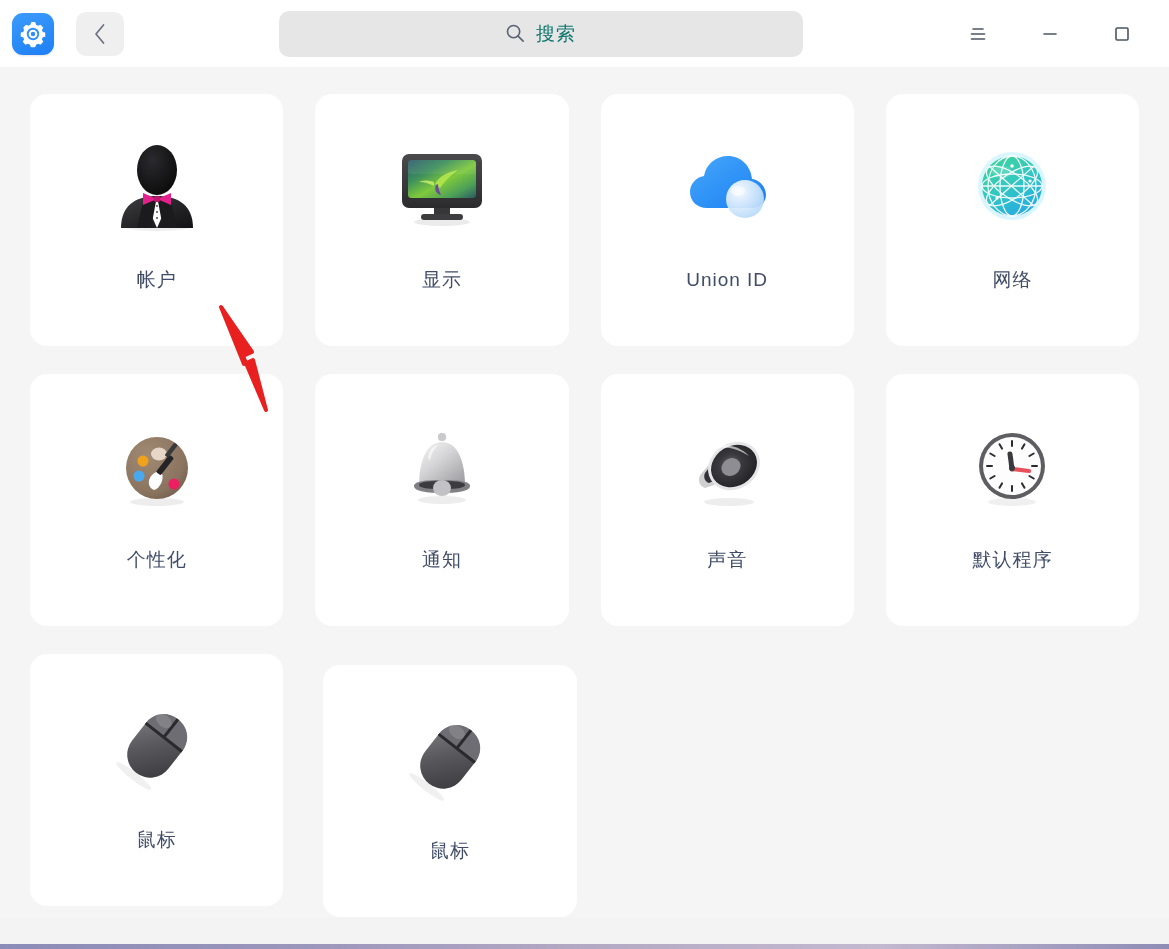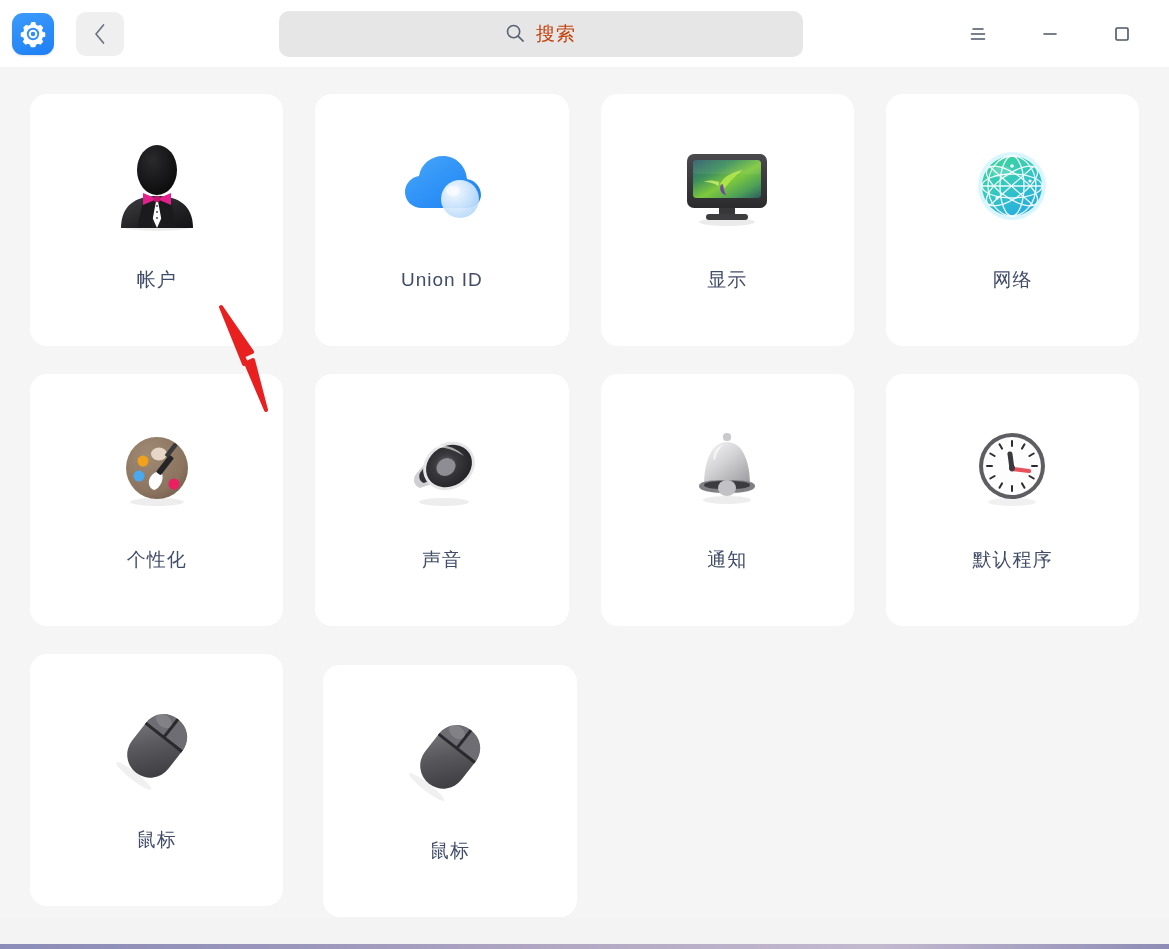--- a/index.html
+++ b/index.html
@@ -74,21 +74,21 @@
     background: #e6e6e6;
     display: flex;
     align-items: center;
     justify-content: center;
     gap: 10px;
     cursor: text;
   }
   .search-box .s-icon { display: flex; align-items: center; }
   .search-text {
     font-size: 19px;
-    color: #c2410c;
+    color: #0f766e;
     letter-spacing: 1px;
   }
 
   .win-controls {
     display: flex;
     align-items: center;
     gap: 30px;
     flex: 0 0 auto;
     padding-right: 10px;
   }
@@ -270,43 +270,20 @@
             <circle cx="50" cy="63" r="3.2" fill="#c4176e"></circle>
           </svg>
         </div>
         <div class="card-label">帐户</div>
       </div>
 
       <div class="card">
         <div class="card-icon">
           <svg width="100" height="100" viewBox="0 0 100 100">
             <defs>
-              <linearGradient id="cloudG" x1="0" y1="0" x2="1" y2="1">
-                <stop offset="0%" stop-color="#49a8f9"></stop>
-                  <stop offset="50%" stop-color="#2f93f7"></stop>
-                  <stop offset="100%" stop-color="#1f7ef0"></stop>
-              </linearGradient>
-              <radialGradient id="bubbleG" cx="0.35" cy="0.3" r="0.85">
-                <stop offset="0%" stop-color="#ffffff" stop-opacity="0.95"></stop>
-                <stop offset="60%" stop-color="#cfe6fc" stop-opacity="0.92"></stop>
-                <stop offset="100%" stop-color="#a9d2f8" stop-opacity="0.9"></stop>
-              </radialGradient>
-            </defs>
-            <path d="M30 72 C20 72 13 65 13 56 C13 48 19 41 27 40 C29 28 39 20 51 20 C64 20 74 30 75 43 C83 44 89 51 89 59 C89 66 83 72 75 72 Z" fill="url(#cloudG)"></path>
-            <circle cx="68" cy="63" r="19" fill="url(#bubbleG)"></circle>
-            <ellipse cx="61" cy="55" rx="7" ry="5" fill="#ffffff" opacity="0.55"></ellipse>
-          </svg>
-        </div>
-        <div class="card-label">Union ID</div>
-      </div>
-
-      <div class="card">
-        <div class="card-icon">
-          <svg width="100" height="100" viewBox="0 0 100 100">
-            <defs>
               <linearGradient id="bezelG" x1="0" y1="0" x2="0" y2="1">
                 <stop offset="0%" stop-color="#4a4a4c"></stop>
                   <stop offset="100%" stop-color="#2b2b2d"></stop>
               </linearGradient>
               <linearGradient id="scrG" x1="0" y1="0" x2="1" y2="1">
                 <stop offset="0%" stop-color="#2e5d6e"></stop>
                 <stop offset="30%" stop-color="#3d8f5c"></stop>
                 <stop offset="55%" stop-color="#7ec93c"></stop>
                 <stop offset="80%" stop-color="#4c9e58"></stop>
                 <stop offset="100%" stop-color="#2a5a62"></stop>
@@ -317,20 +294,43 @@
             <rect x="29" y="78" width="42" height="6" rx="3" fill="#3d3d40"></rect>
             <rect x="10" y="18" width="80" height="54" rx="7" fill="url(#bezelG)"></rect>
             <rect x="16" y="24" width="68" height="38" rx="3.5" fill="url(#scrG)"></rect>
             <path d="M43 48 C47 40 56 36 66 34 C58 40 52 46 48 52 Z" fill="#b6e84d" opacity="0.85"></path>
             <path d="M44 49 C42 53 44 58 49 59 C47 55 46 51 46 48 Z" fill="#6f3ba8" opacity="0.9"></path>
             <path d="M42 46 C36 44 31 44 27 46 C33 46 38 48 42 50 Z" fill="#cdf06a" opacity="0.8"></path>
             <rect x="16" y="24" width="68" height="14" rx="3" fill="#ffffff" opacity="0.07"></rect>
           </svg>
         </div>
         <div class="card-label">显示</div>
+      </div>
+
+      <div class="card">
+        <div class="card-icon">
+          <svg width="100" height="100" viewBox="0 0 100 100">
+            <defs>
+              <linearGradient id="cloudG" x1="0" y1="0" x2="1" y2="1">
+                <stop offset="0%" stop-color="#49a8f9"></stop>
+                  <stop offset="50%" stop-color="#2f93f7"></stop>
+                  <stop offset="100%" stop-color="#1f7ef0"></stop>
+              </linearGradient>
+              <radialGradient id="bubbleG" cx="0.35" cy="0.3" r="0.85">
+                <stop offset="0%" stop-color="#ffffff" stop-opacity="0.95"></stop>
+                <stop offset="60%" stop-color="#cfe6fc" stop-opacity="0.92"></stop>
+                <stop offset="100%" stop-color="#a9d2f8" stop-opacity="0.9"></stop>
+              </radialGradient>
+            </defs>
+            <path d="M30 72 C20 72 13 65 13 56 C13 48 19 41 27 40 C29 28 39 20 51 20 C64 20 74 30 75 43 C83 44 89 51 89 59 C89 66 83 72 75 72 Z" fill="url(#cloudG)"></path>
+            <circle cx="68" cy="63" r="19" fill="url(#bubbleG)"></circle>
+            <ellipse cx="61" cy="55" rx="7" ry="5" fill="#ffffff" opacity="0.55"></ellipse>
+          </svg>
+        </div>
+        <div class="card-label">Union ID</div>
       </div>
 
 
       <div class="card">
         <div class="card-icon">
           <svg width="100" height="100" viewBox="0 0 100 100">
             <defs>
               <linearGradient id="globG" x1="0.2" y1="0" x2="0.8" y2="1">
                 <stop offset="0%" stop-color="#3ed39a"></stop>
                 <stop offset="45%" stop-color="#34c8c0"></stop>
@@ -379,58 +379,58 @@
             <rect x="62" y="26" width="4.5" height="16" rx="1.2" transform="rotate(38 64 34)" fill="#3a3a3d"></rect>
           </svg>
         </div>
         <div class="card-label">个性化</div>
       </div>
 
       <div class="card">
         <div class="card-icon">
           <svg width="100" height="100" viewBox="0 0 100 100">
             <defs>
+              <linearGradient id="bellG" x1="0.15" y1="0" x2="0.95" y2="1">
+                <stop offset="0%" stop-color="#f2f2f3"></stop>
+                <stop offset="40%" stop-color="#d4d4d6"></stop>
+                <stop offset="100%" stop-color="#9a9a9e"></stop>
+              </linearGradient>
+            </defs>
+            <ellipse cx="50" cy="84" rx="24" ry="4" fill="#000" opacity="0.07"></ellipse>
+            <rect x="46" y="17" width="8" height="8" rx="3.5" fill="#c9c9cc"></rect>
+            <path d="M27 70 C27 46 34 26 50 26 C66 26 73 46 73 70 Z" fill="url(#bellG)"></path>
+            <path d="M22 70 C22 66 30 64 50 64 C70 64 78 66 78 70 C78 74 70 77 50 77 C30 77 22 74 22 70 Z" fill="#7f7f84"></path>
+            <path d="M27 69 C27 66.5 33 65 50 65 C67 65 73 66.5 73 69 C73 71.5 67 73 50 73 C33 73 27 71.5 27 69 Z" fill="#3c3c40"></path>
+            <ellipse cx="50" cy="72" rx="9" ry="8" fill="#c2c2c6"></ellipse>
+            <path d="M36 42 C37 34 41 30 46 29 C42 33 39 38 38 45 Z" fill="#ffffff" opacity="0.6"></path>
+          </svg>
+        </div>
+        <div class="card-label">通知</div>
+      </div>
+
+      <div class="card">
+        <div class="card-icon">
+          <svg width="100" height="100" viewBox="0 0 100 100">
+            <defs>
               <radialGradient id="coneG" cx="0.45" cy="0.42" r="0.7">
                 <stop offset="0%" stop-color="#6b6b6f"></stop>
                 <stop offset="35%" stop-color="#3a3a3e"></stop>
                 <stop offset="100%" stop-color="#1d1d20"></stop>
               </radialGradient>
             </defs>
             <ellipse cx="52" cy="86" rx="25" ry="4" fill="#000" opacity="0.07"></ellipse>
             <path d="M38 42 L24 58 C20 63 22 70 28 72 L40 68 Z" fill="#cfcfd2"></path>
             <path d="M38 44 L28 57 C26 61 28 66 32 67 L41 63 Z" fill="#333337"></path>
             <ellipse cx="57" cy="50" rx="27" ry="23" transform="rotate(-32 57 50)" fill="#e6e6e9"></ellipse>
             <ellipse cx="57" cy="50" rx="24" ry="20" transform="rotate(-32 57 50)" fill="url(#coneG)"></ellipse>
             <ellipse cx="54" cy="51" rx="10" ry="8.5" transform="rotate(-32 54 51)" fill="#8d8d93"></ellipse>
             <path d="M40 30 C50 27 64 31 72 40 C62 33 50 30 40 32 Z" fill="#ffffff" opacity="0.6"></path>
           </svg>
         </div>
         <div class="card-label">声音</div>
-      </div>
-
-      <div class="card">
-        <div class="card-icon">
-          <svg width="100" height="100" viewBox="0 0 100 100">
-            <defs>
-              <linearGradient id="bellG" x1="0.15" y1="0" x2="0.95" y2="1">
-                <stop offset="0%" stop-color="#f2f2f3"></stop>
-                <stop offset="40%" stop-color="#d4d4d6"></stop>
-                <stop offset="100%" stop-color="#9a9a9e"></stop>
-              </linearGradient>
-            </defs>
-            <ellipse cx="50" cy="84" rx="24" ry="4" fill="#000" opacity="0.07"></ellipse>
-            <rect x="46" y="17" width="8" height="8" rx="3.5" fill="#c9c9cc"></rect>
-            <path d="M27 70 C27 46 34 26 50 26 C66 26 73 46 73 70 Z" fill="url(#bellG)"></path>
-            <path d="M22 70 C22 66 30 64 50 64 C70 64 78 66 78 70 C78 74 70 77 50 77 C30 77 22 74 22 70 Z" fill="#7f7f84"></path>
-            <path d="M27 69 C27 66.5 33 65 50 65 C67 65 73 66.5 73 69 C73 71.5 67 73 50 73 C33 73 27 71.5 27 69 Z" fill="#3c3c40"></path>
-            <ellipse cx="50" cy="72" rx="9" ry="8" fill="#c2c2c6"></ellipse>
-            <path d="M36 42 C37 34 41 30 46 29 C42 33 39 38 38 45 Z" fill="#ffffff" opacity="0.6"></path>
-          </svg>
-        </div>
-        <div class="card-label">通知</div>
       </div>
 
       <div class="card">
         <div class="card-icon">
           <svg width="100" height="100" viewBox="0 0 100 100">
             <ellipse cx="50" cy="86" rx="24" ry="4" fill="#000" opacity="0.06"></ellipse>
             <circle cx="50" cy="50" r="33" fill="#5e5e62"></circle>
             <circle cx="50" cy="50" r="29" fill="#fdfdfd"></circle>
             <g stroke="#2c2c30" stroke-width="2" stroke-linecap="round">
               <line x1="50" y1="25" x2="50" y2="30"></line>

